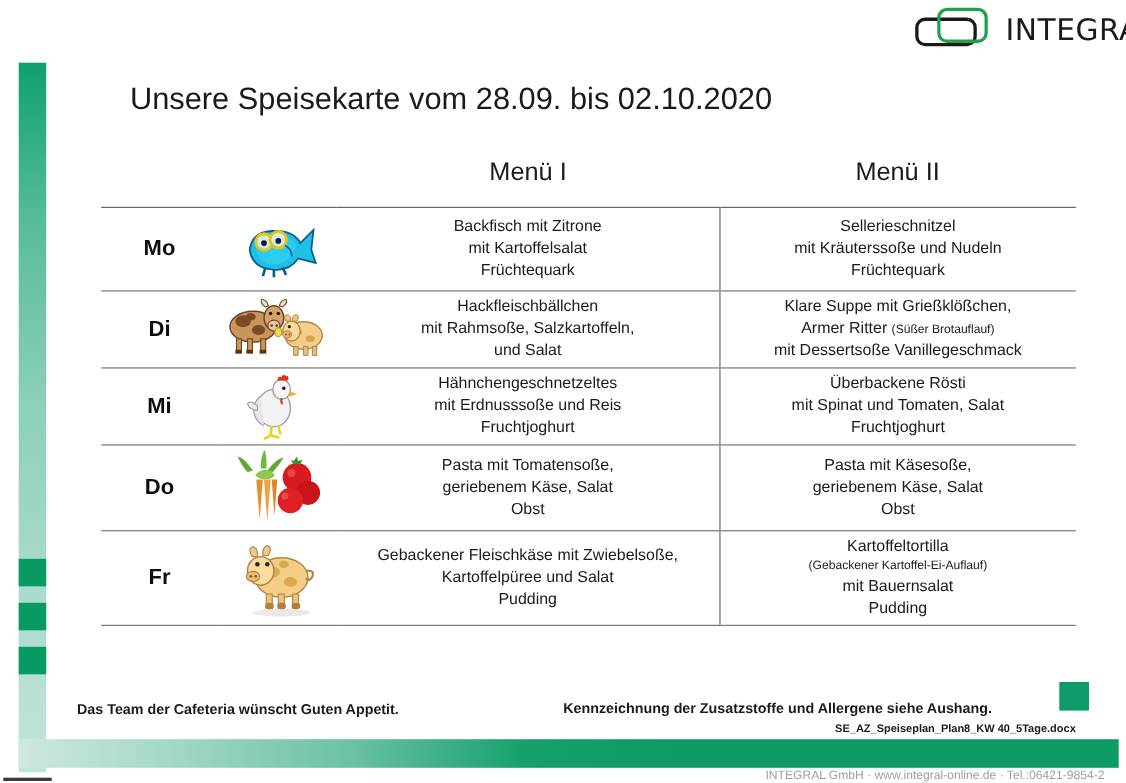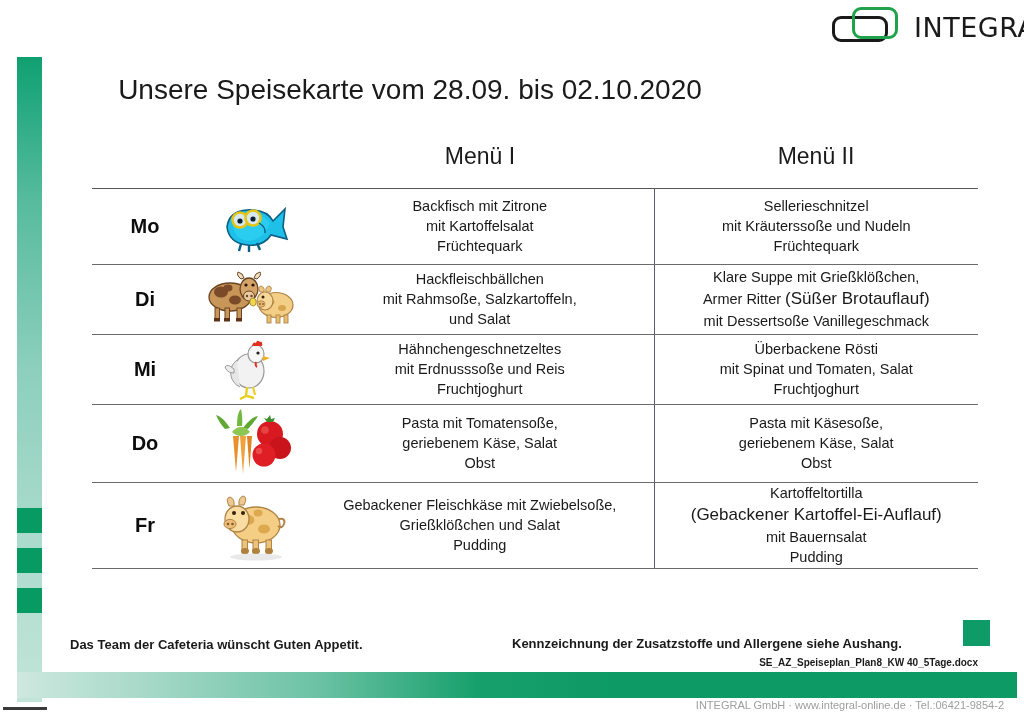--- a/index.html
+++ b/index.html
@@ -70,21 +70,21 @@
   .icon-cell {
     border-left: 1.2px solid #5a5a72;
     text-align: center; padding: 3px 0;
   }
   .menu-cell {
     text-align: center; font-size: 14.5px; color: #1a1a1a; line-height: 1.38;
     padding: 5px 6px;
   }
   .menu-cell.m2 { border-left: 1.2px solid #5a5a72; }
   .menu-line { display: block; }
-  .small-note { font-size: 17px; }
+  .small-note { font-size: 11px; }
 
   
   .ic { display: inline-block; vertical-align: middle; }
 
   
   .footer-left {
     position: absolute; left: 70px; top: 636px;
     font-size: 13px; font-weight: bold; color: #1a1a1a; line-height: 1.45;
   }
   .footer-mid {
@@ -300,21 +300,21 @@
           <circle cx="23" cy="24" r="2" fill="#38210A"></circle>
           <circle cx="32" cy="24" r="2" fill="#38210A"></circle>
           <path d="M18 17 q-4 -8 1 -9 q5 2 4 9 Z" fill="#EDC890" stroke="#B08445" stroke-width="1"></path>
           <path d="M33 16 q4 -8 -1 -9 q-5 2 -4 9 Z" fill="#EDC890" stroke="#B08445" stroke-width="1"></path>
           <path d="M68 30 q7 -1 5 5 q-2 5 -6 2" stroke="#B08445" stroke-width="2" fill="none"></path>
           <ellipse cx="45" cy="68" rx="26" ry="3.5" fill="#cfcfcf" opacity="0.45"></ellipse>
         </svg>
       </td>
       <td class="menu-cell">
         <span class="menu-line">Gebackener Fleischkäse mit Zwiebelsoße,</span>
-        <span class="menu-line">Grießklößchen und Salat</span>
+        <span class="menu-line">Kartoffelpüree und Salat</span>
         <span class="menu-line">Pudding</span>
       </td>
       <td class="menu-cell m2">
         <span class="menu-line">Kartoffeltortilla</span>
         <span class="menu-line small-note">(Gebackener Kartoffel-Ei-Auflauf)</span>
         <span class="menu-line">mit Bauernsalat</span>
         <span class="menu-line">Pudding</span>
       </td>
     </tr>
   </tbody>

